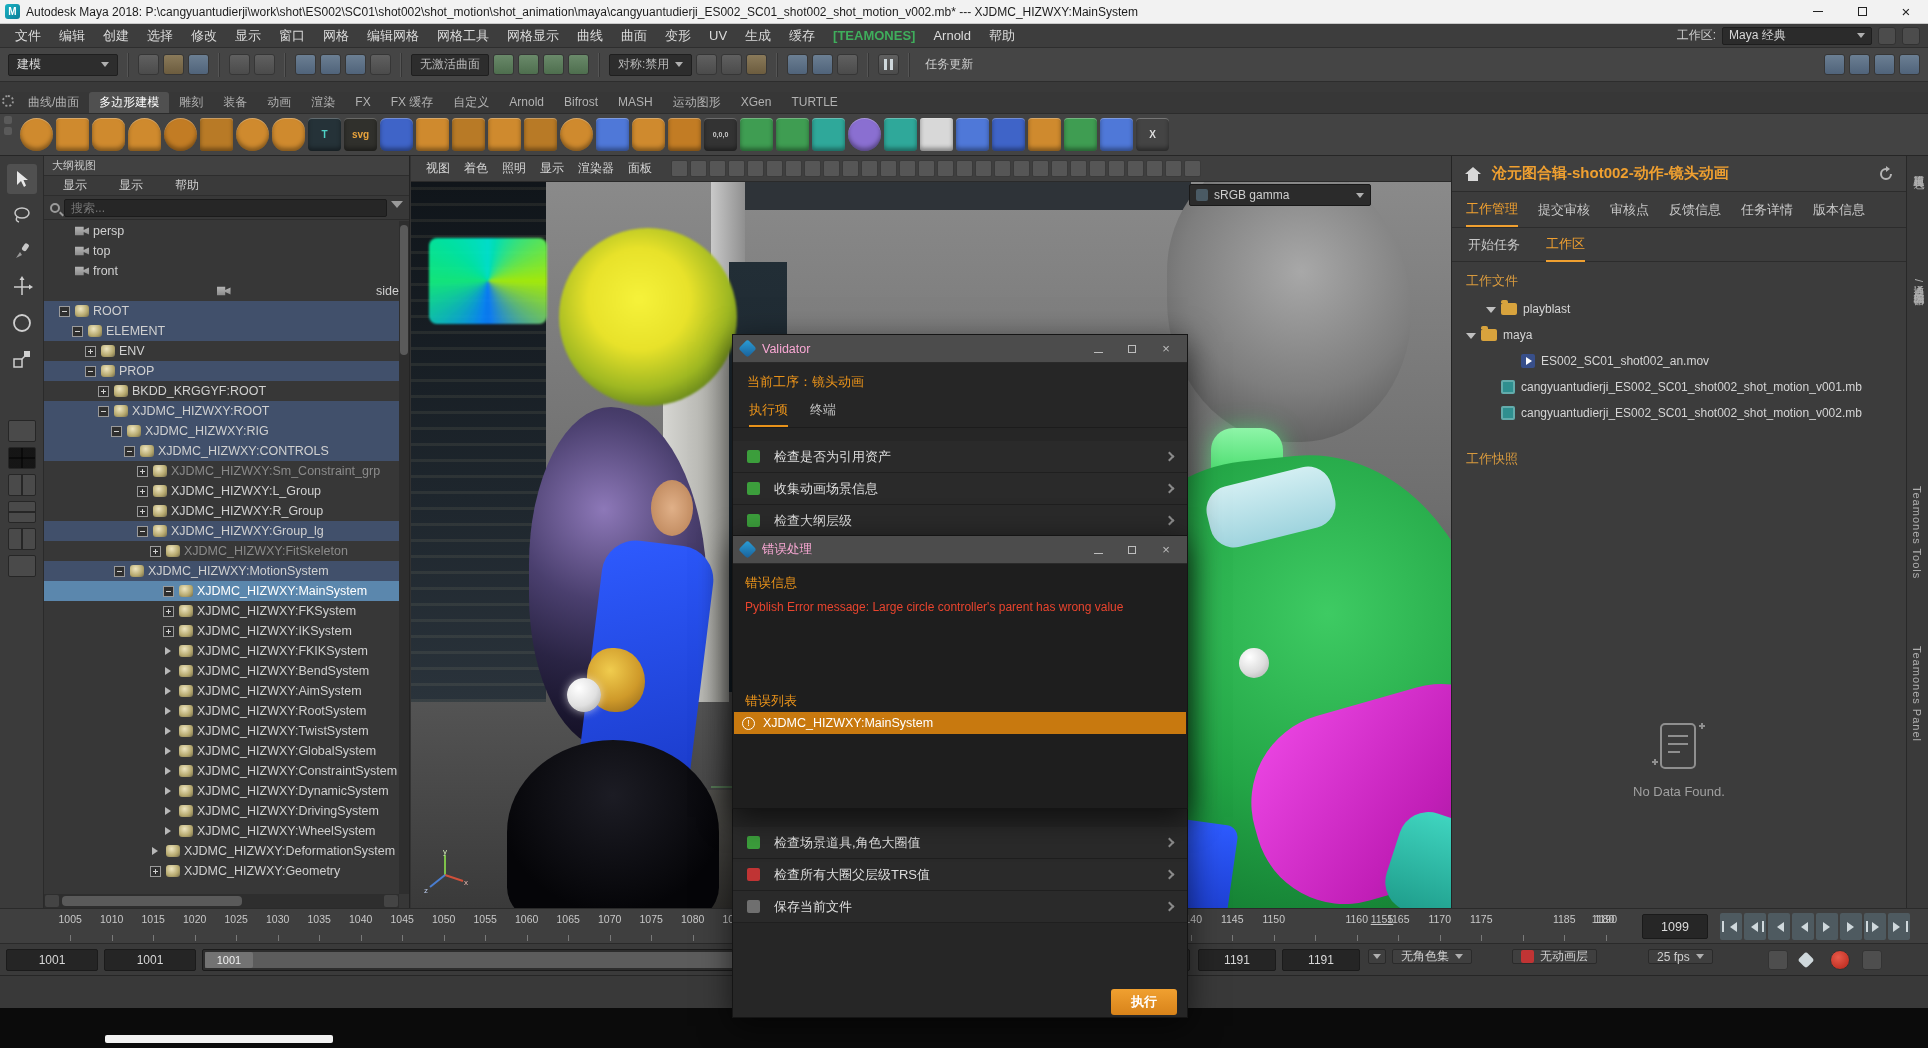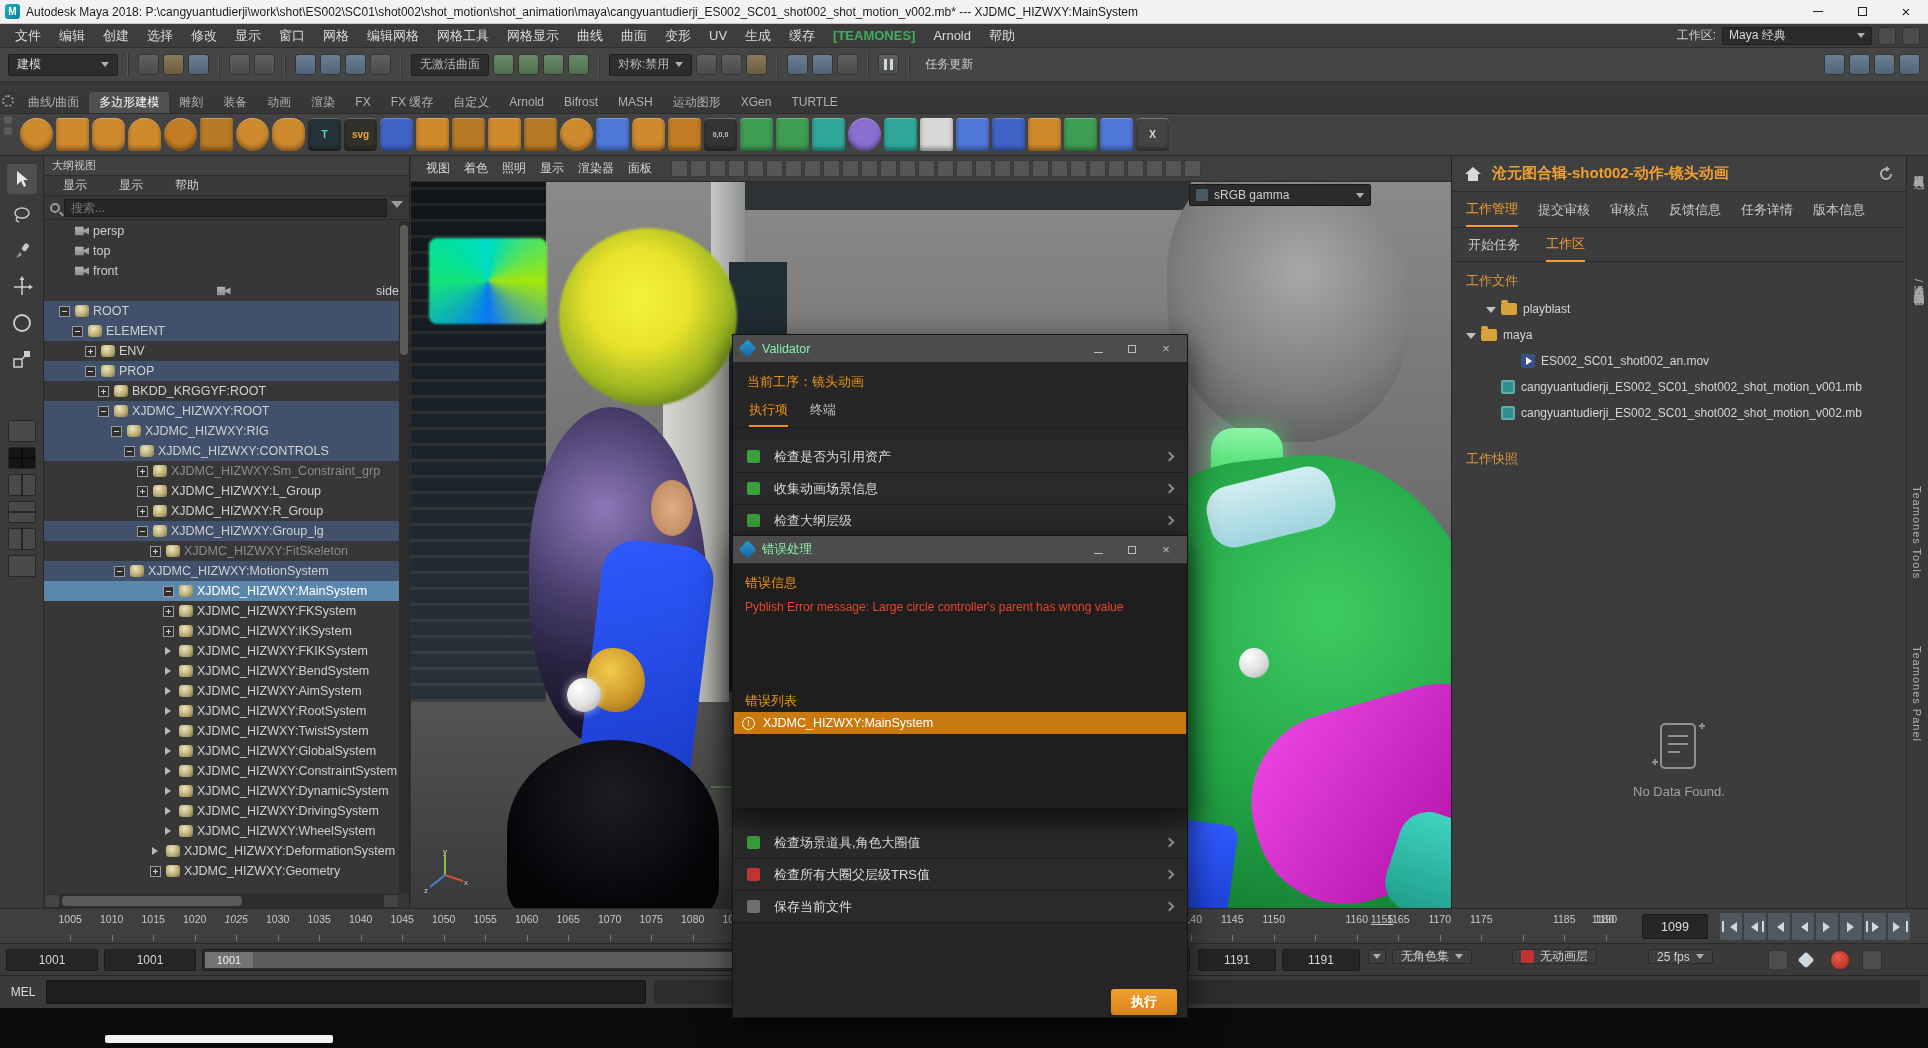--- a/index.html
+++ b/index.html
@@ -153,21 +153,21 @@
 .side-strip{position:absolute;left:1906px;top:0;width:22px;height:100%;background:#3a3a3a;border-left:1px solid #282828}
 .vtab{position:absolute;left:4px;writing-mode:vertical-rl;font-size:11px;color:#b0b0b0;letter-spacing:1px;white-space:nowrap}
 .vtab:nth-child(1){top:10px}.vtab:nth-child(2){top:120px}.vtab:nth-child(3){top:330px}.vtab:nth-child(4){top:490px}
 
 
 .dialog{position:absolute;background:#262626;border:1px solid #151515;box-shadow:0 8px 30px r      gba(0,0,0,.6)}
 .dlg-validator{left:732px;top:178px;width:456px;height:684px;z-index:50;box-shadow:0 8px 30px rgba(0,0,0,.6)}
 .dlg-error{left:732px;top:379px;width:456px;height:274px;z-index:55;background:#1e1e1e;box-shadow:0 8px 30px rgba(0,0,0,.65)}
 .dlg-titlebar{height:28px;background:#4c4c4c;display:flex;align-items:center;gap:8px;padding:0 8px;border-bottom:1px solid #2a2a2a}
 .dlg-icon{width:13px;height:13px;background:linear-gradient(135deg,#2a9fd8,#1a5f98);transform:rotate(45deg);border-radius:3px;flex:none}
-.dlg-title{font-size:12.5px;color:#86efac;flex:1}
+.dlg-title{font-size:12.5px;color:#f9a8d4;flex:1}
 .dlg-ctl{width:26px;text-align:center;color:#bdbdbd;font-size:13px}
 .dlg-ctl i{display:inline-block}
 .ctl-min i{width:9px;height:1px;background:#bdbdbd}
 .ctl-max i{width:8px;height:8px;border:1px solid #bdbdbd}
 .proc-label{color:#e8921a;font-size:13px;padding:10px 14px 4px}
 .val-tabs{display:flex;gap:22px;padding:6px 16px 0;border-bottom:1px solid #1c1c1c}
 .val-tab{font-size:13px;color:#c0c0c0;padding-bottom:6px}
 .val-tab.active{color:#e8921a;border-bottom:2px solid #e8921a}
 .chk{height:32px;display:flex;align-items:center;padding:0 14px;border-bottom:1px solid #1f1f1f;background:#2a2a2a}
 .chk-sq{width:13px;height:13px;border-radius:2px;flex:none}
@@ -860,21 +860,21 @@
   <div class="timeline">
     <div class="tl-ticks" id="tl-ticks">
         <span class="tick-label" style="left: 50.2px;">1005</span>
         <span class="tick-mark" style="left: 70.2px;"></span>
         <span class="tick-label" style="left: 91.7px;">1010</span>
         <span class="tick-mark" style="left: 111.7px;"></span>
         <span class="tick-label" style="left: 133.2px;">1015</span>
         <span class="tick-mark" style="left: 153.2px;"></span>
         <span class="tick-label" style="left: 174.7px;">1020</span>
         <span class="tick-mark" style="left: 194.7px;"></span>
-        <span class="tick-label" style="left: 216.2px; font-style: italic;">1025</span>
+        <span class="tick-label" style="left: 216.2px;">1025</span>
         <span class="tick-mark" style="left: 236.2px;"></span>
         <span class="tick-label" style="left: 257.7px;">1030</span>
         <span class="tick-mark" style="left: 277.7px;"></span>
         <span class="tick-label" style="left: 299.2px;">1035</span>
         <span class="tick-mark" style="left: 319.2px;"></span>
         <span class="tick-label" style="left: 340.7px;">1040</span>
         <span class="tick-mark" style="left: 360.7px;"></span>
         <span class="tick-label" style="left: 382.2px;">1045</span>
         <span class="tick-mark" style="left: 402.2px;"></span>
         <span class="tick-label" style="left: 423.7px;">1050</span>
@@ -995,23 +995,18 @@
     <div class="drop" style="left:1648px">
       <span>25 fps</span>
         <span class="caret-down"></span>
     </div>
     <div class="rb-ic" style="left:1768px"></div>
     <div class="rb-ic key-ic" style="left:1800px"></div>
     <div class="rb-ic rec" style="left:1830px"></div>
     <div class="rb-ic" style="left:1862px"></div>
   </div>
 
-  <div class="melbar">
-    <span class="mel-label">MEL</span>
-    <input class="mel-input" style="">
-    <div class="mel-rest"></div>
-  </div>
 
   <div class="helpbar">
     <div class="help-progress"></div>
   </div>
 
 </div>
 
 </body></html>

